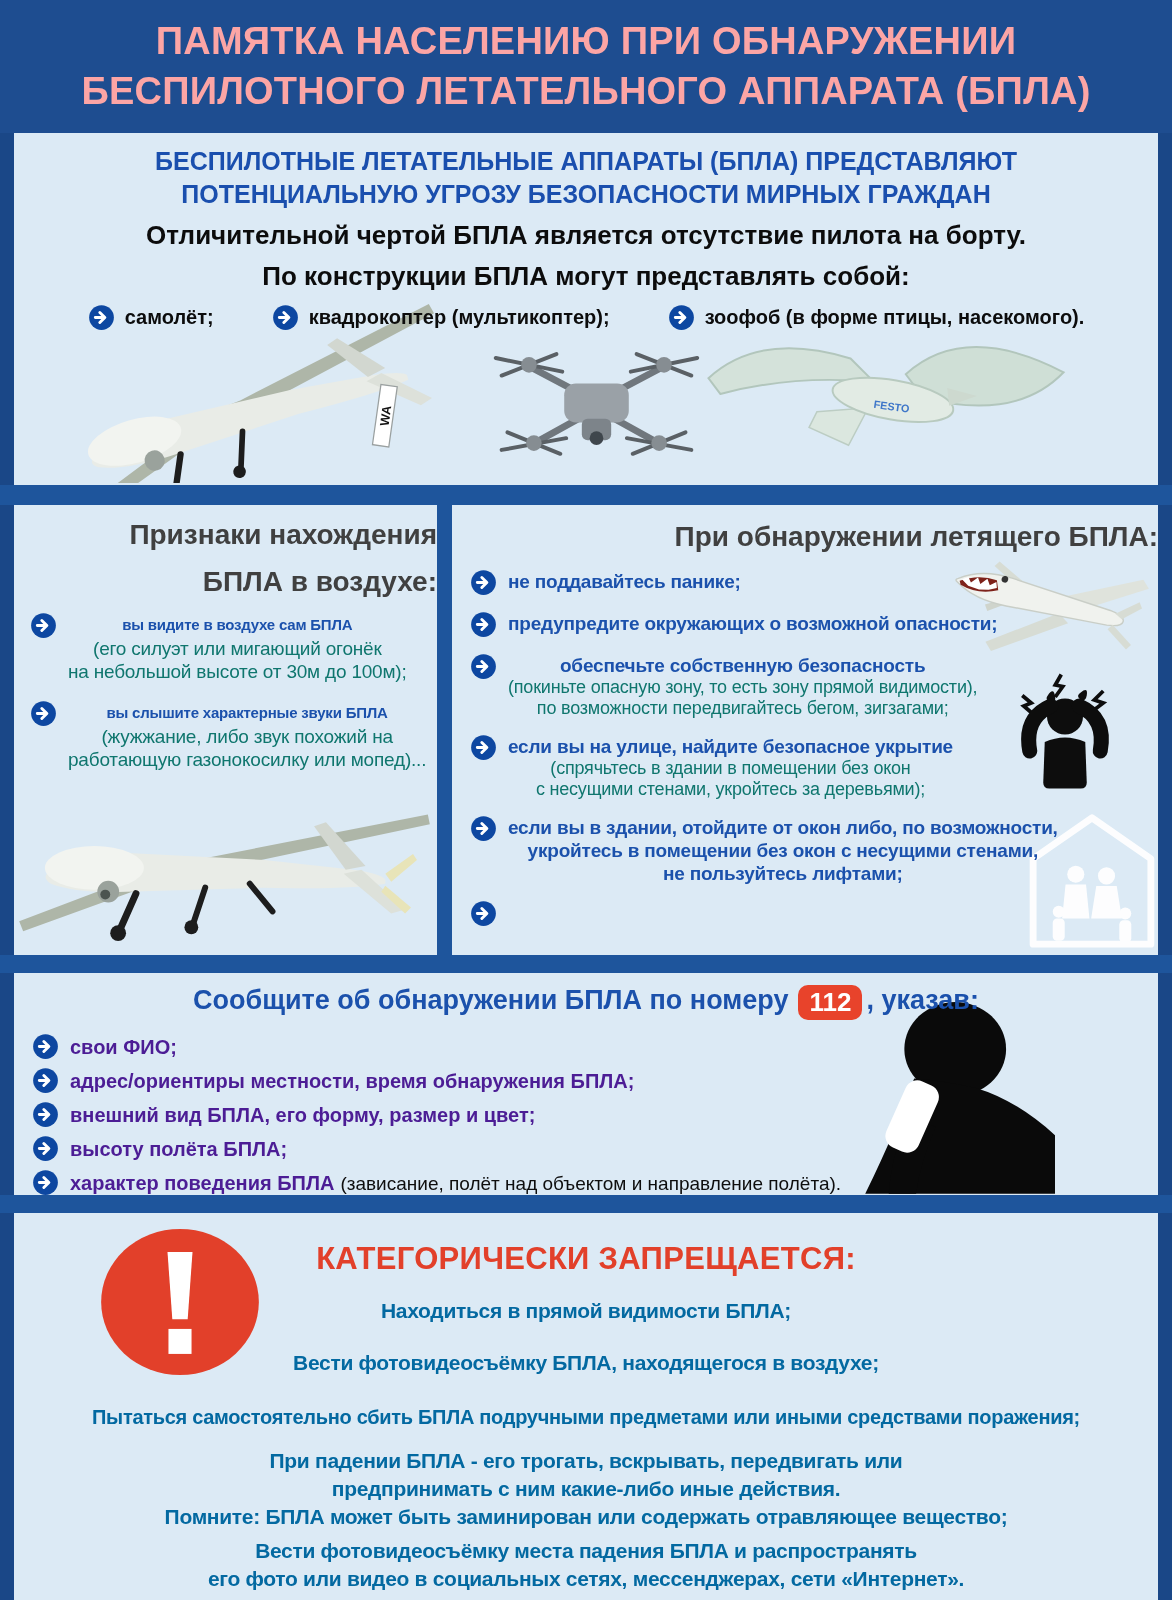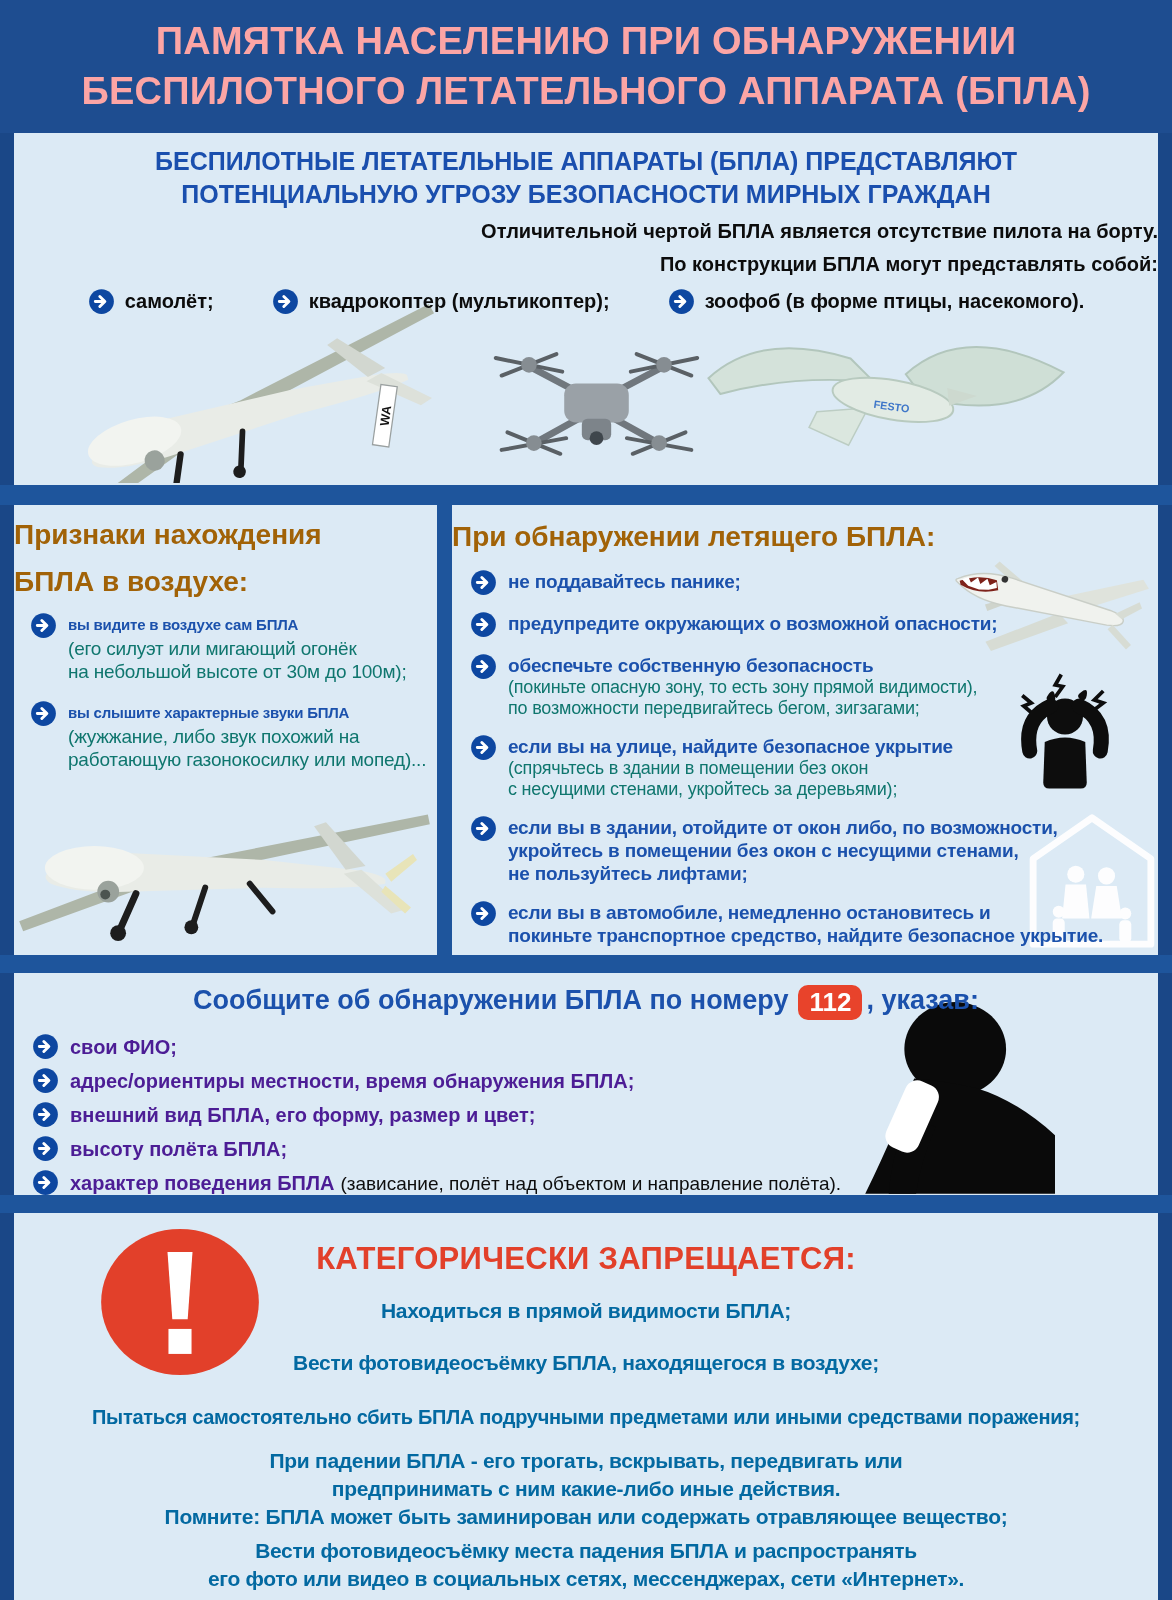--- a/index.html
+++ b/index.html
@@ -23,42 +23,42 @@
     text-align:center; letter-spacing:0.2px; white-space:nowrap;
   }
 
   
   #p1 { left:14px; top:133px; width:1144px; height:352px; }
   .intro-h {
     color:#1a4fae; font-weight:bold; font-size:25px; line-height:1.3;
     text-align:center; white-space:nowrap;
   }
   .intro-h.first { padding-top:12px; }
-  .note { color:#0c0c0c; font-weight:bold; font-size:20px; text-align:right; margin-top:10px; }
+  .note { color:#0c0c0c; font-weight:bold; font-size:26px; text-align:center; margin-top:10px; }
   .types-row {
     display:flex; justify-content:center; gap:58px; margin-top:12px;
     position:relative; z-index:3;
   }
   .type-item { display:flex; align-items:center; }
   .type-item .bi-wrap { margin-right:10px; }
   .type-label { color:#0c0c0c; font-weight:bold; font-size:20px; white-space:nowrap; }
 
   .img-abs { position:absolute; }
   .img-abs svg { width:100%; height:100%; }
 
   
   .bi-wrap { width:27px; height:27px; flex:0 0 27px; display:inline-block; }
   .bi-wrap svg { width:100%; height:100%; display:block; }
-  .bullet { display:flex; align-items:flex-start; }
+  .bullet { display:flex; align-items:flex-start;text-align:center; }
   .bullet .bi-wrap { margin-right:11px; margin-top:-1px; }
   .pre { white-space:pre-line; }
 
   
   #p2 { left:14px; top:505px; width:423px; height:450px; }
-  .sec-h { color:#a16207; font-weight:bold; font-size:28px; line-height:1.25; text-align:left; }
+  .sec-h { color:#404040; font-weight:bold; font-size:28px; line-height:1.25; text-align:right; }
   #p2 .sec-h { padding-top:12px; }
   #p2 .blist { padding:14px 10px 0 16px; }
   #p2 .bullet { margin-bottom:18px; }
   .lead { color:#1b51ac; font-weight:bold; font-size:15px; line-height:24px; letter-spacing:-0.2px; }
   .rest { color:#0f766e; font-size:19px; line-height:23px; letter-spacing:-0.2px; }
 
   
   #p3 { left:452px; top:505px; width:706px; height:450px; }
   #p3 .sec-h { padding-top:14px; position:relative; z-index:3; }
   #p3 .blist { padding:16px 0 0 18px; position:relative; z-index:2; }
@@ -381,25 +381,20 @@
         <div class="rest pre"></div>
       </div>
     </div>
     <div class="bullet">
       <span class="bi-wrap">
           <svg viewBox="0 0 24 24">
             <circle cx="12" cy="12" r="11" fill="#0d47a1"></circle>
             <path d="M6.5,12 H14 M10.5,7.5 L15,12 L10.5,16.5" stroke="#fff" stroke-width="2.6" fill="none" stroke-linecap="round" stroke-linejoin="round"></path>
           </svg>
         </span>
-      <div>
-        <div class="lead pre">если вы в автомобиле, немедленно остановитесь и
-покиньте транспортное средство, найдите безопасное укрытие.</div>
-        <div class="rest pre"></div>
-      </div>
     </div>
   </div>
 </div>
 
 <div id="p4" class="panel">
   <div class="rep-h">
     <span>Сообщите об обнаружении БПЛА по номеру</span><span class="badge">112</span><span>,  указав:</span>
   </div>
 
   <div class="img-abs" style="left:816px;top:24px;width:225px;height:198px;z-index:1;">

